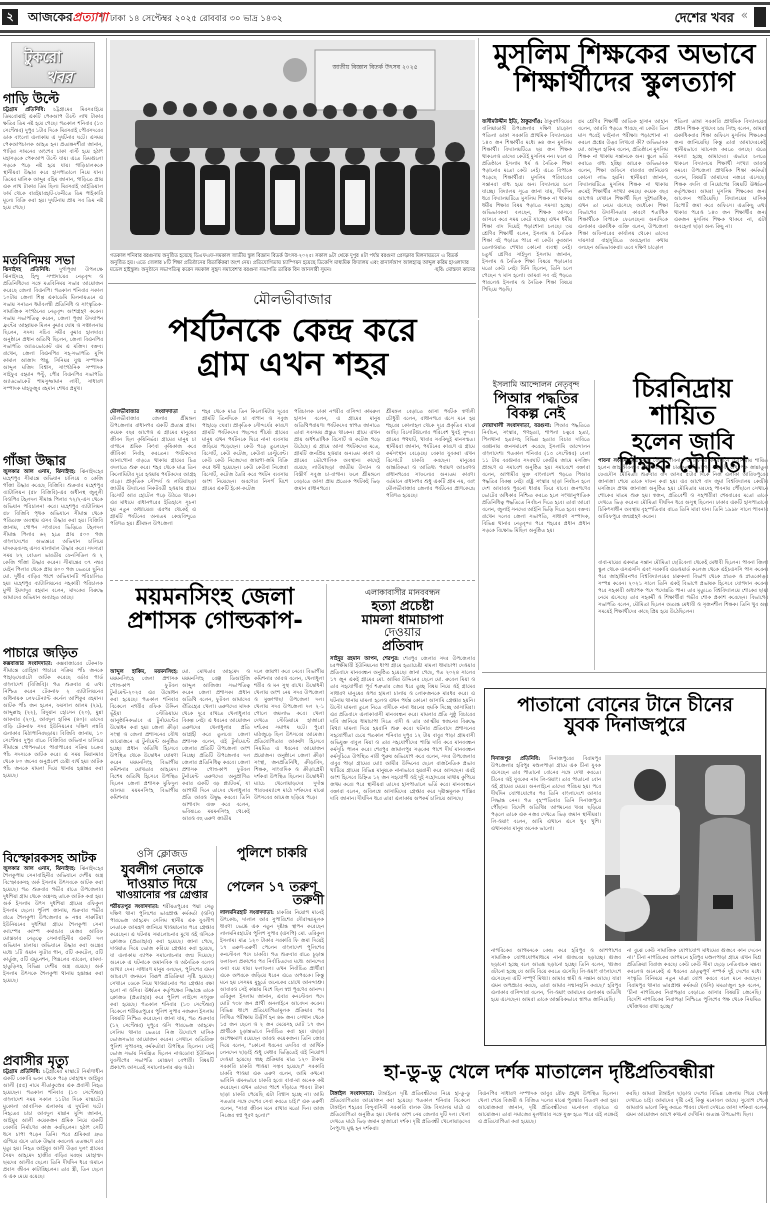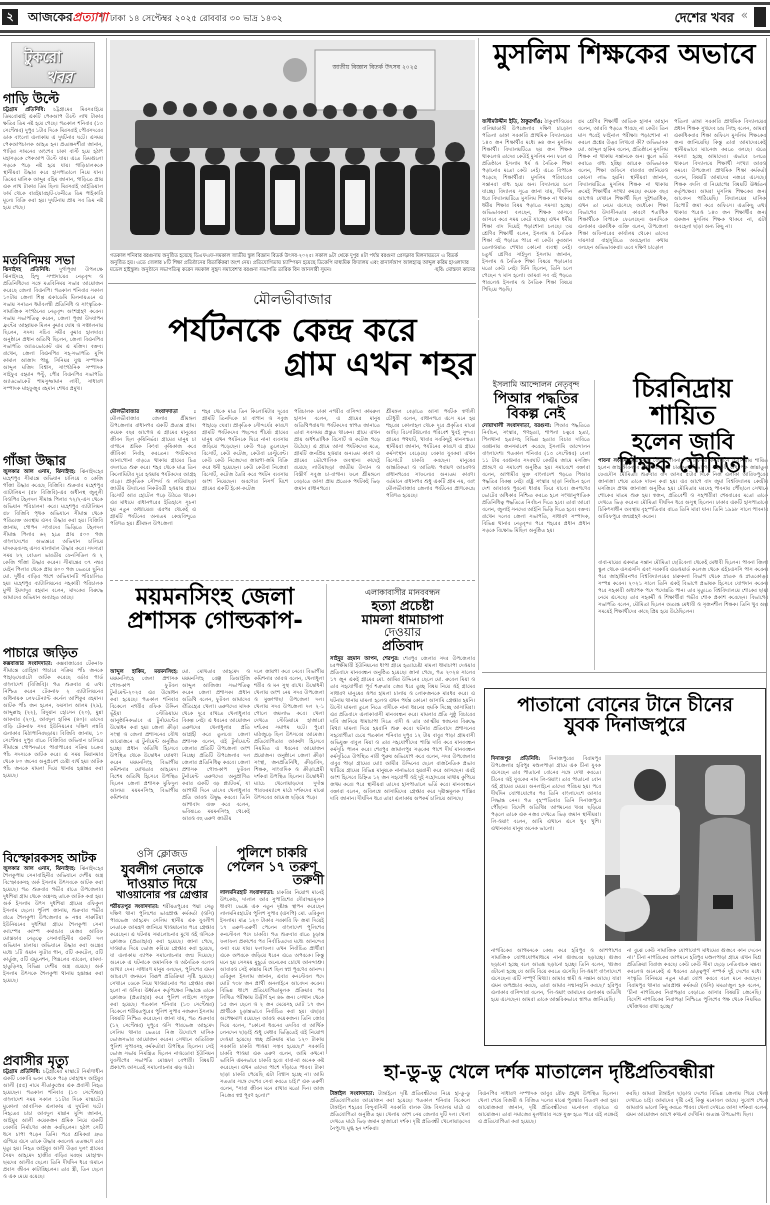--- a/index.html
+++ b/index.html
@@ -128,29 +128,30 @@
 </div>
 <div class="abs caption" style="left:110px;top:252px;width:365px;height:30px;">
   <span>গতকাল শনিবার বরগুনায় অনুষ্ঠিত হয়েছে ডিএফএফ-সমকাল জাতীয় স্কুল বিজ্ঞান বিতর্ক উৎসব-২০২৫। সকাল ৯টা থেকে দুপুর ৪টা পর্যন্ত বরগুনা প্রেসক্লাব মিলনায়তনে এ বিতর্ক অনুষ্ঠিত হয়। এতে জেলার ৮টি শিক্ষা প্রতিষ্ঠানের বিতার্কিকরা অংশ নেয়। প্রতিযোগিতায় চ্যাম্পিয়ন হয়েছে ডিকেপি মাধ্যমিক বিদ্যালয় এবং রানার্সআপ আলহাজ্ব আব্দুল করিম হাওলাদার মডেল হাইস্কুল। অনুষ্ঠানে সভাপতিত্ব করেন সমকাল সুহৃদ সমাবেশ'র বরগুনা সভাপতি তারিক বিন আনসারী সুমন।</span>
   <span style="float:right;">-ছবি: মোস্তফা কাদের</span>
 </div>
 <div class="rule-h" style="left:108px;top:283px;width:368px;"></div>
 
 <div class="rule-v" style="left:478px;top:38px;height:280px;"></div>
 <div class="abs" style="left:482px;top:40px;width:285px;height:280px;">
   <div class="hl" style="font-size:27px;font-weight:bold;">মুসলিম শিক্ষকের অভাবে</div>
+  <div class="hl" style="font-size:27px;font-weight:bold;">শিক্ষার্থীদের স্কুলত্যাগ</div>
   <div class="abs txt" style="left:0;top:78px;width:90px;height:198px;"><span class="ss">জসীমউদ্দীন ইতি, ঠাকুরগাঁও:</span> <span>ঠাকুরগাঁওয়ের বালিয়াডাঙ্গী উপজেলার দক্ষিণ চাড়োল পতিলা ডাঙ্গা সরকারি প্রাথমিক বিদ্যালয়ের ১৪৩ জন শিক্ষার্থীর মধ্যে ৬৪ জন মুসলিম শিক্ষার্থী। বিদ্যালয়টিতে ছয় জন শিক্ষক থাকলেও তাদের কেউই মুসলিম নন। ফলে এ প্রতিষ্ঠানে ইসলাম ধর্ম ও নৈতিক শিক্ষা পড়ানোর মতো কেউ নেই। এতে বিপাকে পড়েছে শিক্ষার্থীরা। মুসলিম পরিবারের সন্তানরা বাধ্য হয়ে অন্য বিদ্যালয়ে চলে যাচ্ছে। বিদ্যালয় সূত্রে জানা যায়, দীর্ঘদিন ধরে বিদ্যালয়টিতে মুসলিম শিক্ষক না থাকায় ধর্মীয় শিক্ষার বিষয় পড়াতে সমস্যা হচ্ছে। অভিভাবকরা বলছেন, শিক্ষক আসবে আসবে করে সময় কেটে যাচ্ছে। এখন ধর্মীয় শিক্ষা বাদ দিয়েই পড়াশোনা চলছে। ৩য় শ্রেণির শিক্ষার্থী বলেন, ইসলাম ও নৈতিক শিক্ষা বই পড়াতে পারে না কেউ। কুরআন তেলাওয়াত শেখার কোনো ব্যবস্থা নেই। চতুর্থ শ্রেণির সাইদুল ইসলাম জানান, ইসলাম ও নৈতিক শিক্ষা বিষয়ে পড়ানোর মতো কেউ নেই। যিনি ছিলেন, তিনি চলে গেছেন ৭ মাস হলো। আমরা সব বই পড়তে পারলেও ইসলাম ও নৈতিক শিক্ষা বিষয়ে পিছিয়ে পড়ছি।</span></div>
   <div class="abs txt" style="left:96px;top:78px;width:90px;height:198px;"><span>৫ম শ্রেণির শিক্ষার্থী আতিক হাসান আহান বলেন, আরবি পড়তে পারছে না কেউ। তিন মাস পরেই ফাইনাল পরীক্ষা। পড়াশোনা না করলে প্রশ্নের উত্তর লিখবো কী? অভিভাবক মো. আব্দুল হাকিম বলেন, প্রতিষ্ঠানে মুসলিম শিক্ষক না থাকায় সন্তানকে অন্য স্কুলে ভর্তি করাতে বাধ্য হচ্ছি। আরেক অভিভাবক বলেন, শিক্ষা অফিসে বারবার জানিয়েও কোনো লাভ হয়নি। স্থানীয়রা জানান, বিদ্যালয়টিতে মুসলিম শিক্ষক না থাকায় ক্রমেই শিক্ষার্থীর সংখ্যা কমছে। কয়েক বছর আগেও যেখানে শিক্ষার্থী ছিল দুইশতাধিক, এখন তা নেমে এসেছে অর্ধেকে। শিক্ষা বিভাগের উদাসীনতার কারণে শতাধিক শিক্ষার্থীকে বিপাকে ফেলেছেন। অন্যদিকে এলাকার একাধিক ব্যক্তি বলেন, উপজেলা শিক্ষা অফিসারের কার্যালয় থেকে। তাদের দায়সারা বাহাদুরিতে অবহেলার কথায় বলছেন অভিভাবকরা। তবে দক্ষিণ চাড়োল</span></div>
   <div class="abs txt" style="left:192px;top:78px;width:92px;height:198px;"><span>পতিলা ডাঙ্গা সরকারি প্রাথমিক বিদ্যালয়ের প্রধান শিক্ষক সুখদেব চন্দ্র সিংহ বলেন, আমরা একাধিকবার শিক্ষা অফিসে মুসলিম শিক্ষকের জন্য জানিয়েছি। কিন্তু তারা আমাদেরকেই স্থানীয়ভাবে ম্যানেজ করতে বলছে। এতে সমস্যা হচ্ছে আমাদের। এভাবে চলতে থাকলে বিদ্যালয়ে শিক্ষার্থী সংখ্যা আরও কমবে। উপজেলা প্রাথমিক শিক্ষা কর্মকর্তা বলেন, বিষয়টি আমাদের নজরে এসেছে। শিক্ষক বদলি বা নিয়োগের বিষয়টি ঊর্ধ্বতন কর্তৃপক্ষের। আমরা মুসলিম শিক্ষকের জন্য আবেদন পাঠিয়েছি। বিদ্যালয়ের মাসিক রিপোর্ট জমা করে অফিসে। এতকিছু তথ্য থাকার পরেও ১৪৩ জন শিক্ষার্থীর জন্য একজন মুসলিম শিক্ষক থাকবে না, এটা অবহেলা ছাড়া অন্য কিছু না।</span></div>
 </div>
 
 <div class="abs" style="left:110px;top:288px;width:365px;height:290px;">
   <div class="kicker" style="font-size:14px;">মৌলভীবাজার</div>
   <div class="hl" style="font-size:32px;margin-top:2px;">পর্যটনকে কেন্দ্র করে</div>
-  <div class="hl" style="font-size:32px;text-align:right;">গ্রাম এখন শহর</div>
+  <div class="hl" style="font-size:32px;">গ্রাম এখন শহর</div>
   <div class="abs txt" style="left:0;top:120px;width:86px;height:170px;"><span class="ss">মৌলভীবাজার সংবাদদাতা :</span> <span>মৌলভীবাজার জেলার শ্রীমঙ্গল উপজেলার রাধানগর একটি প্রত্যন্ত গ্রাম। কয়েক বছর আগেও এ গ্রামের মানুষের জীবন ছিল কৃষিনির্ভর। গ্রামের মানুষ চা বাগানে শ্রমিক কিংবা কৃষিকাজ করে জীবিকা নির্বাহ করতেন। পর্যটকদের আনাগোনা বাড়তে থাকায় গ্রামের চিত্র বদলাতে শুরু করে। শহর থেকে মাত্র তিন কিলোমিটার দূরে হওয়ায় পর্যটকদের আগ্রহ বাড়ে। প্রাকৃতিক সৌন্দর্য ও লাউয়াছড়া জাতীয় উদ্যানের নিকটবর্তী হওয়ায় গ্রামে রিসোর্ট আর হোটেল গড়ে উঠতে থাকে। এর মাধ্যমে রাধানগরের ইতিহাসে সূচনা হয় নতুন অধ্যায়ের। এরপর থেকেই এ গ্রামটি পর্যটনের অন্যতম কেন্দ্রবিন্দুতে পরিণত হয়। শ্রীমঙ্গল উপজেলা</span></div>
   <div class="abs txt" style="left:92px;top:120px;width:86px;height:170px;"><span>শহর থেকে মাত্র তিন কিলোমিটার দূরের গ্রামটি তিনদিকে চা বাগান ও সবুজ পাহাড়ে ঘেরা। প্রাকৃতিক সৌন্দর্যের কারণে গ্রামটি পর্যটকদের পছন্দের শীর্ষে। গ্রামের মানুষ এখন পর্যটনকে ঘিরে নানা ব্যবসায় জড়িয়ে পড়েছেন। কেউ গড়ে তুলেছেন রিসোর্ট, কেউ কটেজ, কেউবা রেস্টুরেন্ট। কেউ কেউ নিজেদের জায়গা-জমি বিক্রি করে ধনী হয়েছেন। কেউ কেউবা নিজেরা রিসোর্ট, কটেজ তৈরি করে পর্যটন ব্যবসায় অংশ নিয়েছেন। অরণ্যের নিসর্গ মিশে গ্রামের একটি ইকো-কটেজ</span></div>
   <div class="abs txt" style="left:184px;top:120px;width:86px;height:170px;"><span>পরিচালক ঢাকা নগরীর বাসিন্দা কামরুল হাসান বলেন, এ গ্রামের মানুষ অতিথিপরায়ণ। পর্যটকদের স্বাগত জানাতে তারা সবসময় প্রস্তুত থাকেন। গ্রামে এখন প্রায় অর্ধশতাধিক রিসোর্ট ও কটেজ গড়ে উঠেছে। এ গ্রামে আসা পর্যটকদের মতে, গ্রামটি জনপ্রিয় হওয়ার অন্যতম কারণ এ গ্রামের ভৌগোলিক অবস্থান। কাছেই রয়েছে লাউয়াছড়া জাতীয় উদ্যান ও বিস্তীর্ণ সবুজ চা-বাগান। ফলে শ্রীমঙ্গলে বেড়াতে আসা প্রায় প্রত্যেক পর্যটকই ভিড় জমান রাধানগরে।</span></div>
   <div class="abs txt" style="left:276px;top:120px;width:89px;height:170px;"><span>শ্রীমঙ্গল বেড়াতে আসা পর্যটক স্বর্ণালী চৌধুরী বলেন, রাধানগরে এসে মনে হয় শহরের কোলাহল থেকে দূরে প্রকৃতির মাঝে আছি। রিসোর্টগুলোর পরিবেশ খুবই সুন্দর। গ্রামের পথঘাট, খাবার সবকিছুই মানসম্মত। স্থানীয়রা জানান, পর্যটনের কারণে এ গ্রামে কর্মসংস্থান বেড়েছে। বেকার যুবকরা এখন রিসোর্টে চাকরি করছেন। মানুষের আন্তরিকতা ও আতিথ্য পরায়ণ আচরণও রাধানগরের সাফল্যের অন্যতম কারণ। বর্তমানে রাধানগর শুধু একটি গ্রাম নয়, বরং মৌলভীবাজার জেলার পর্যটনের প্রাণকেন্দ্রে পরিণত হয়েছে।</span></div>
 </div>
 <div class="dash-h" style="left:110px;top:580px;width:365px;"></div>
 
 <div class="rule-v" style="left:478px;top:320px;height:350px;"></div>
 <div class="abs" style="left:482px;top:378px;width:108px;height:290px;">
   <div class="kicker" style="font-size:8px;">ইসলামি আন্দোলন নেতৃবৃন্দ</div>
@@ -218,21 +219,21 @@
 <div class="abs" style="left:110px;top:846px;width:210px;height:360px;">
   <div class="kicker" style="width:104px;font-size:10px;">ওসি ক্লোজড</div>
   <div class="hl" style="width:104px;font-size:13px;">যুবলীগ নেতাকে</div>
   <div class="hl" style="width:104px;font-size:13px;">দাওয়াত দিয়ে</div>
   <div class="hl" style="width:104px;font-size:10px;">খাওয়ানোর পর গ্রেপ্তার</div>
   <div class="txt" style="width:104px;height:265px;margin-top:2px;"><span class="ss">শরীয়তপুর সংবাদদাতা:</span> <span>শরীয়তপুরের পদ্মা সেতু দক্ষিণ থানা পুলিশের ভারপ্রাপ্ত কর্মকর্তা (ওসি) পারভেজ আহমেদ সেলিম স্থানীয় এক যুবলীগ নেতাকে আমন্ত্রণ জানিয়ে খাওয়ানোর পরে গ্রেপ্তার করেছেন। এ ঘটনায় সমালোচনার মুখে ওই ওসিকে ক্লোজড (প্রত্যাহার) করা হয়েছে। জানা গেছে, দাওয়াত দিয়ে ভোজ করিয়ে গ্রেপ্তার করা হয়েছে, যা এলাকায় ব্যাপক সমালোচনার জন্ম দিয়েছে। অনেকে এ ঘটনাকে অমানবিক ও অনৈতিক বলেও আখ্যা দেন। সাধারণ মানুষ বলছেন, পুলিশের এমন আচরণে জনমনে বিরূপ প্রতিক্রিয়া সৃষ্টি হয়েছে। সেখানে ডেকে নিয়ে খাওয়ানোর পর গ্রেপ্তার রক্ষা হলো না ওসির। ঊর্ধ্বতন কর্তৃপক্ষের সিদ্ধান্তে তাকে ক্লোজড (প্রত্যাহার) করে পুলিশ লাইন্সে সংযুক্ত করা হয়েছে। গতকাল শনিবার (১৩ সেপ্টেম্বর) বিকেলে শরীয়তপুরের পুলিশ সুপার নজরুল ইসলাম বিষয়টি নিশ্চিত করেছেন। জানা যায়, গত শুক্রবার (১২ সেপ্টেম্বর) দুপুরে ওসি পারভেজ আহমেদ সেলিম থানার ভেতরে নিজ উদ্যোগে মাসিক ভোজসভার আয়োজন করেন। সেখানে অতিরিক্ত পুলিশ সুপারসহ কর্মকর্তারা উপস্থিত ছিলেন। সেই ভোজ সভায় নিমন্ত্রিত ছিলেন নাওডোবা ইউনিয়ন যুবলীগের সভাপতি মোস্তফা বেপারী। বিষয়টি প্রকাশ্যে আসতেই সমালোচনার ঝড় ওঠে।</span></div>
 </div>
 
 <div class="abs" style="left:220px;top:846px;width:104px;height:360px;">
   <div class="hl" style="font-size:13px;">পুলিশে চাকরি</div>
-  <div class="hl" style="font-size:13px;">পেলেন ১৭ তরুণ</div>
+  <div class="hl" style="font-size:13px;margin-top:20px;">পেলেন ১৭ তরুণ</div>
   <div class="hl" style="font-size:13px;text-align:right;">তরুণী</div>
   <div class="txt" style="height:290px;margin-top:2px;"><span class="ss">লালমনিরহাট সংবাদদাতা:</span> <span>চাকরির নিয়োগ মানেই উৎকোচ, দালাল আর সুপারিশের দৌরাত্ম্যমূলক ধারণা ভেঙে এক নতুন দৃষ্টান্ত স্থাপন করেছেন লালমনিরহাটের পুলিশ সুপার (এসপি) মো. তরিকুল ইসলাম। মাত্র ১২০ টাকার সরকারি ফি জমা দিয়েই ১৭ তরুণ-তরুণী পেলেন বাংলাদেশ পুলিশের কনস্টেবল পদে চাকরি। গত শুক্রবার রাতে চূড়ান্ত ফলাফল প্রকাশের পর নির্বাচিতদের মধ্যে আনন্দের বন্যা বয়ে যায়। ফলাফল। তখন নির্বাচিত প্রার্থীরা একে অপরকে জড়িয়ে ধরেন এতে অপরকে। কিন্তু মনে হয় সেসময় মুহূর্তে অনেকের চোখে আনন্দাশ্রু। আবারও সেই কান্নায় মিশে ছিল স্বপ্ন পূরণের আনন্দ। তরিকুল ইসলাম জানান, এবার কনস্টেবল পদে মোট ৭৩৮ জন প্রার্থী অনলাইনে আবেদন করেন। বিভিন্ন ধাপে প্রতিযোগিতামূলক প্রক্রিয়ার পর লিখিত পরীক্ষায় উত্তীর্ণ হন ৪৬ জন। সেখান থেকে ১৫ জন ছেলে ও ২ জন মেয়েসহ মোট ১৭ জন প্রার্থীকে চূড়ান্তভাবে নির্বাচিত করা হয়। এছাড়া অপেক্ষমাণ রয়েছেন আরও কয়েকজন। তিনি জোর দিয়ে বলেন, "কোনো ধরনের তদবির বা আর্থিক লেনদেন ছাড়াই শুধু মেধার ভিত্তিতেই এই নিয়োগ দেওয়া হয়েছে। স্বচ্ছ প্রক্রিয়ায় মাত্র ১২০ টাকায় সরকারি চাকরি পাওয়া সম্ভব হয়েছে।" সরকারি চাকরি পাওয়া এক তরুণ বলেন, আমি কখনো ভাবিনি এমনভাবে চাকরি হবে। বাবা-মা অনেক কষ্ট করেছেন। এখন তাদের পাশে দাঁড়াতে পারব। টাকা ছাড়া চাকরি পেয়েছি এটা বিশ্বাস হচ্ছে না। আমি সততার সঙ্গে দেশের সেবা করতে চাই।" এক তরুণী বলেন, "সারা জীবন মনে রাখার মতো দিন। আজ নিজের স্বপ্ন পূরণ হলো।"</span></div>
 </div>
 
 <div class="abs" style="left:330px;top:1062px;width:438px;height:140px;">
   <div class="hl" style="font-size:18.5px;white-space:nowrap;">হা-ডু-ডু খেলে দর্শক মাতালেন দৃষ্টিপ্রতিবন্ধীরা</div>
   <div class="abs txt" style="left:0;top:28px;width:140px;height:110px;"><span class="ss">টাঙ্গাইল সংবাদদাতা:</span> <span>টাঙ্গাইলে দৃষ্টি প্রতিবন্ধীদের নিয়ে হা-ডু-ডু প্রতিযোগিতার আয়োজন করা হয়েছে। গতকাল শনিবার বিকেলে টাঙ্গাইল শহরের বিন্দুবাসিনী সরকারি বালক উচ্চ বিদ্যালয় মাঠে এ প্রতিযোগিতা অনুষ্ঠিত হয়। খেলায় অংশ নেয় জেলার দুটি দল। খেলা দেখতে মাঠে ভিড় জমান হাজারো দর্শক। দৃষ্টি প্রতিবন্ধী খেলোয়াড়দের নৈপুণ্যে মুগ্ধ হন দর্শকরা।</span></div>
   <div class="abs txt" style="left:148px;top:28px;width:140px;height:110px;"><span>বিএনপির সাধারণ সম্পাদক আবুর রৌফ প্রমুখ উপস্থিত ছিলেন। খেলা শেষে বিজয়ী ও বিজিত দলের মাঝে পুরস্কার বিতরণ করা হয়। আয়োজকরা জানান, দৃষ্টি প্রতিবন্ধীদের মনোবল বাড়াতে এ আয়োজন। তারা সমাজের মূলধারার সঙ্গে যুক্ত হতে পারে এই লক্ষ্যেই এ প্রতিযোগিতা করা হয়েছে।</span></div>
   <div class="abs txt" style="left:296px;top:28px;width:142px;height:110px;"><span>করছি। আমরা টাঙ্গাইল ছাড়াও দেশের বিভিন্ন জেলায় গিয়ে খেলা দেখাতে চাই। আমাদের দৃষ্টি নেই কিন্তু মনোবল আছে। সুযোগ পেলে আমরাও ভালো কিছু করতে পারব। খেলা দেখতে আসা দর্শকরা বলেন, এমন আয়োজন আগে কখনো দেখিনি। অত্যন্ত উপভোগ্য ছিল।</span></div>
 </div>

